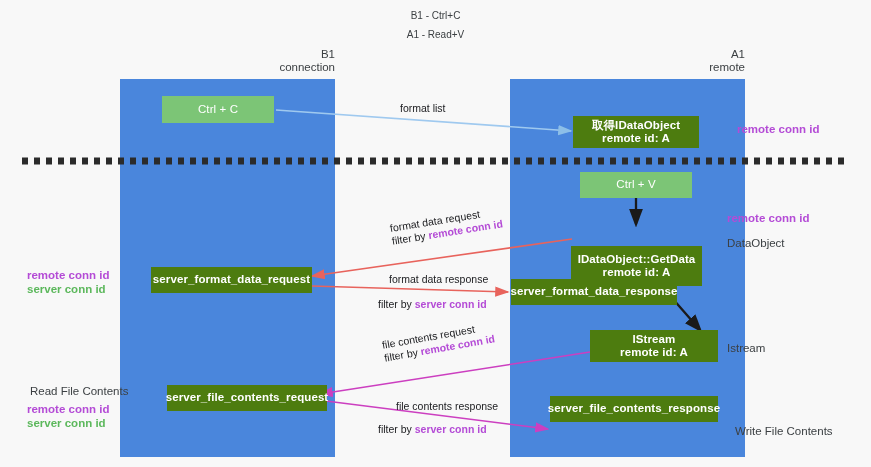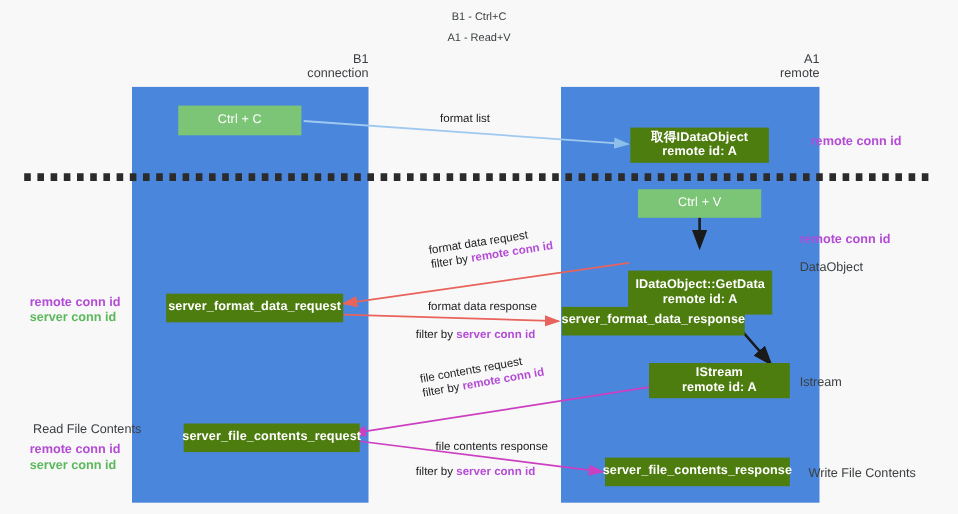--- a/index.html
+++ b/index.html
@@ -144,21 +144,21 @@
 
   <div class="abs box orange" style="left:590px;top:330px;width:128px;height:32px;">
     <span>IStream</span>
     <span>remote id: A</span>
   </div>
 
   <div class="abs box orange" style="left:151px;top:385px;width:160px;height:26px;margin-left:16px;">
     <span>server_file_contents_request</span>
   </div>
 
-  <div class="abs box orange" style="left:550px;top:416px;width:168px;height:26px;">
+  <div class="abs box orange" style="left:550px;top:396px;width:168px;height:26px;">
     <span>server_file_contents_response</span>
   </div>
 
   <div class="abs elabel" style="left:400px;top:102px;">
     <span>format list</span>
   </div>
 
   <div class="abs elabel rot-fmt" style="left:389px;top:222px;">
     <div><span>format data request</span></div>
     <div>

